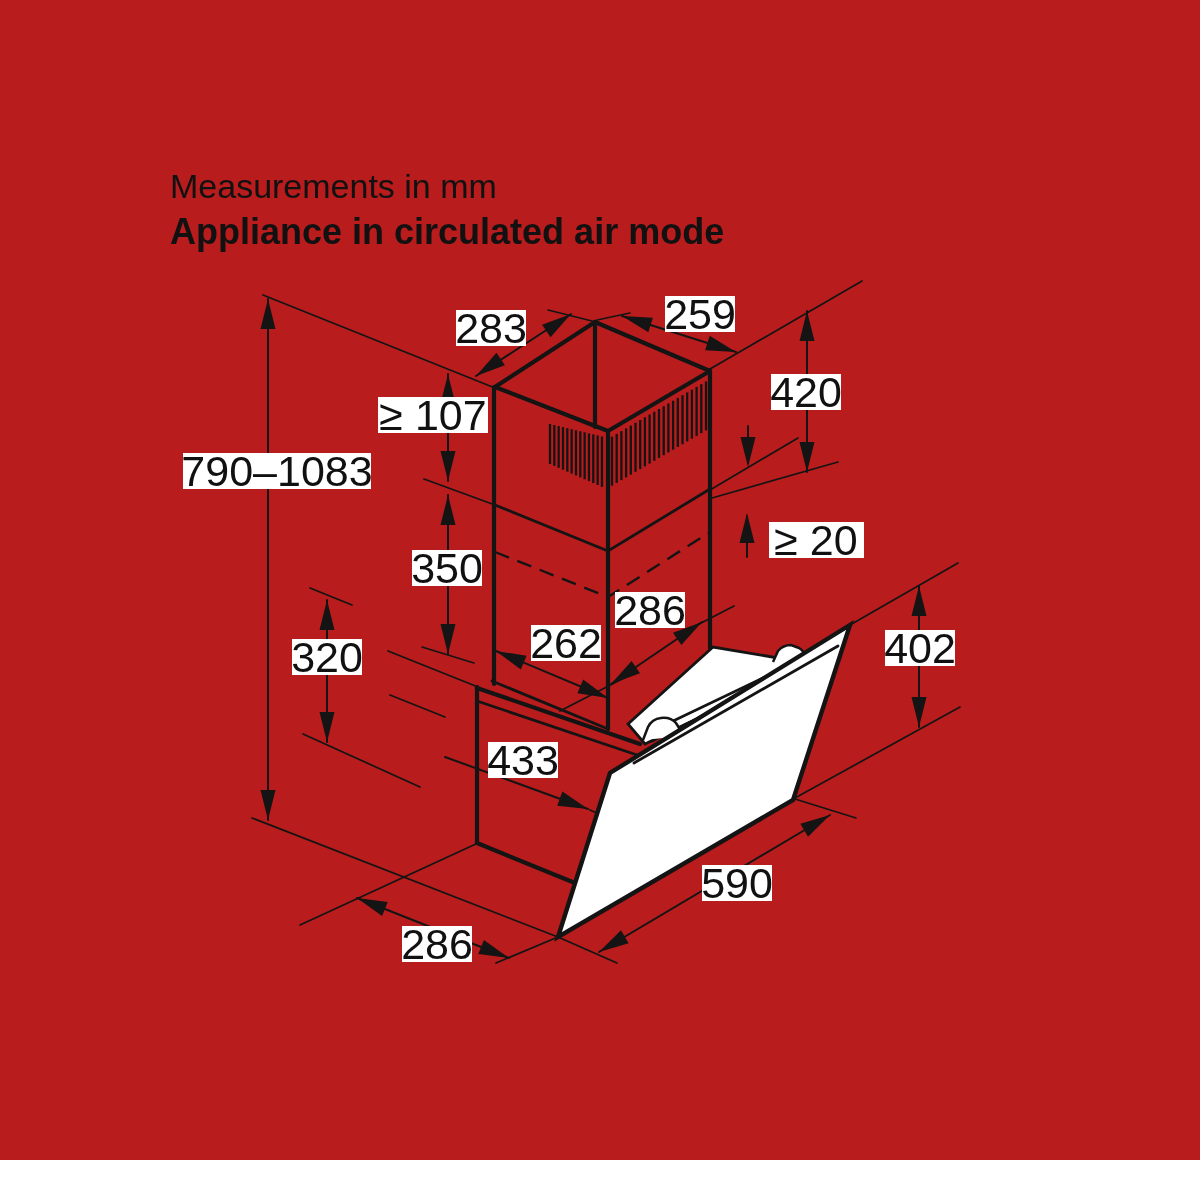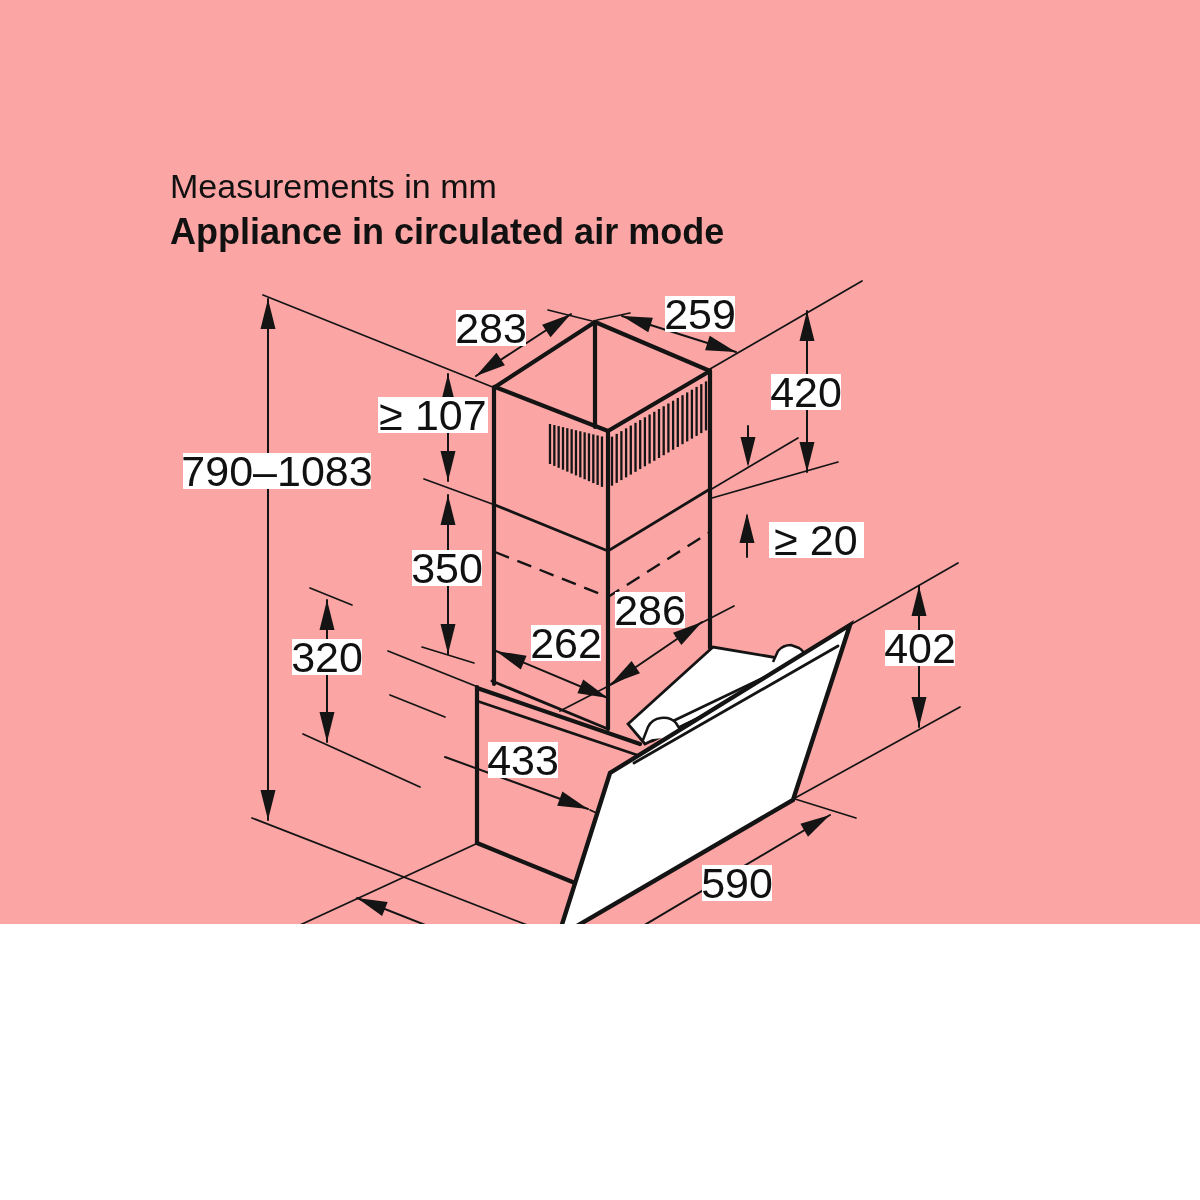--- a/index.html
+++ b/index.html
@@ -1,16 +1,16 @@
 <!DOCTYPE html>
 <html><head>
 <meta charset="utf-8">
 <style>
   html,body{margin:0;padding:0;background:#ffffff;}
-  .stage{width:1200px;height:924px;position:relative;background:#fca5a5;overflow:hidden;
+  .stage{width:1200px;height:1160px;position:relative;background:#b91c1c;overflow:hidden;
          font-family:"Liberation Sans", sans-serif;}
   svg{display:block;}
   .ln-thick{stroke:#141414;stroke-width:4.2;fill:none;stroke-linecap:round;}
   .ln-med{stroke:#141414;stroke-width:2.8;fill:none;stroke-linecap:round;}
   .ln-thin{stroke:#141414;stroke-width:1.7;fill:none;stroke-linecap:round;}
   .ln-dim{stroke:#141414;stroke-width:2;fill:none;stroke-linecap:round;}
   .ln-dash{stroke:#141414;stroke-width:2.4;fill:none;stroke-dasharray:15 9;stroke-linecap:butt;}
   .fill-shape{fill:#ffffff;stroke:#141414;}
   .arrow{fill:#141414;stroke:none;}
   .slat{stroke:#141414;stroke-width:2.3;}

